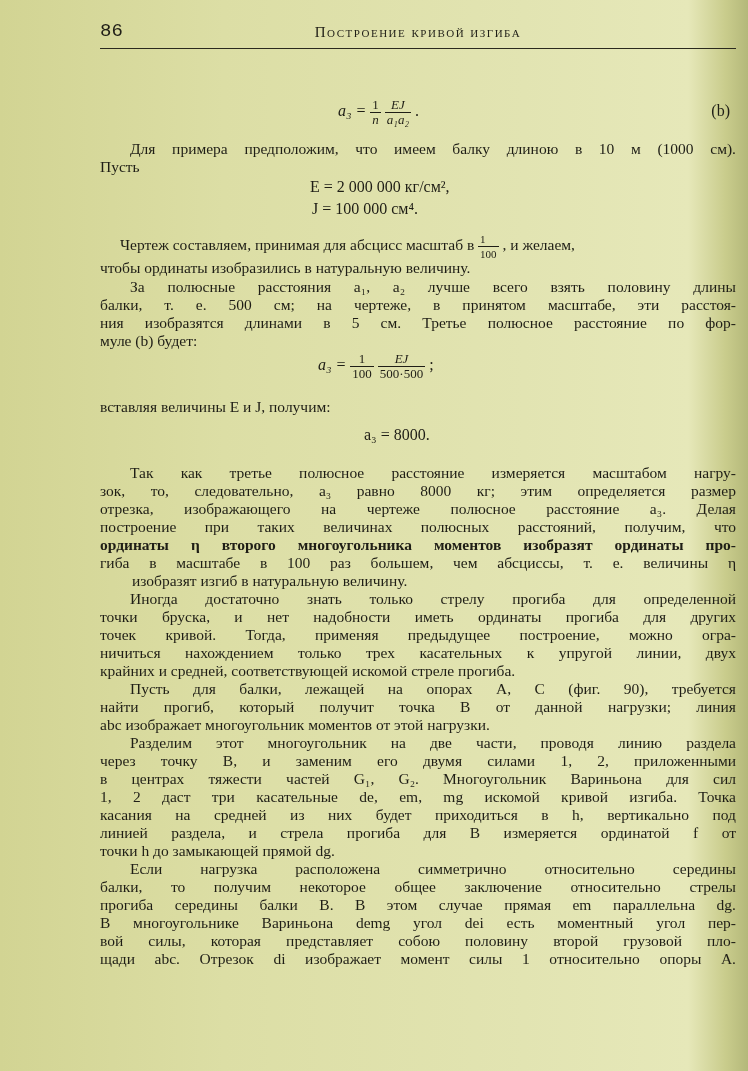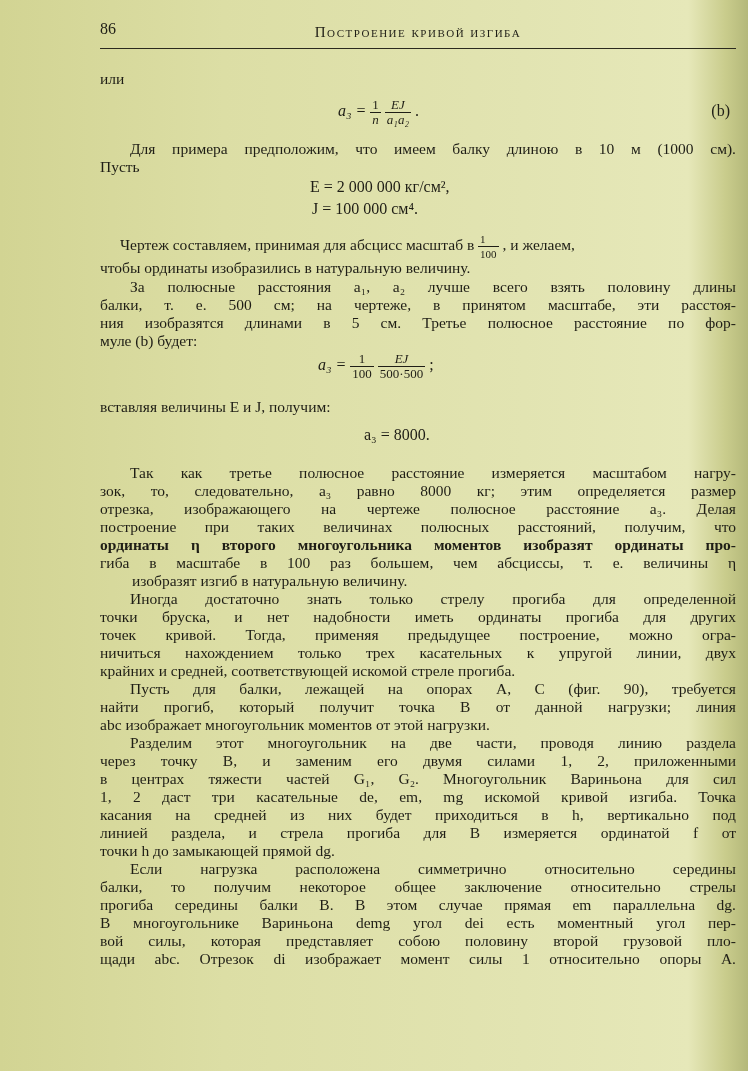--- a/index.html
+++ b/index.html
@@ -10,21 +10,21 @@
     color: #1f1e16;
   }
   .page {
     position: absolute; left: 100px; top: 18px; width: 636px;
   }
   .header {
     position: relative; height: 30px;
     border-bottom: 1.5px solid #2b2a1e;
   }
   .page-num {
-    position: absolute; left: 0; top: 2px; font-size: 16px;
+    position: absolute; left: 0; top: 2px; font-size: 19px; font-family: Liberation Mono, monospace;
   }
   .running-title {
     position: absolute; left: 0; right: 0; text-align: center; top: 6px;
     font-size: 15px; letter-spacing: 1.5px; font-variant: small-caps;
   }
   .line {
     position: absolute; left: 0; width: 636px; font-size: 15.5px; line-height: 18px;
     white-space: nowrap; text-align: justify; text-align-last: justify;
   }
   .line.last { text-align-last: left; }
@@ -44,21 +44,20 @@
 </head>
 <body>
 
 <div class="page">
 
   <div class="header">
     <span class="page-num">86</span>
     <span class="running-title">Построение кривой изгиба</span>
   </div>
 
-  <div class="line last" style="top:52px;">или</div>
 
   <div class="formula" style="top:80px; left:238px;">
     <i>a₃ =</i>
     <span class="frac">
       <span class="num">1</span>
       <i class="den">n</i>
     </span>
     <span class="frac">
       <i class="num">EJ</i>
       <i class="den">a₁a₂</i>

